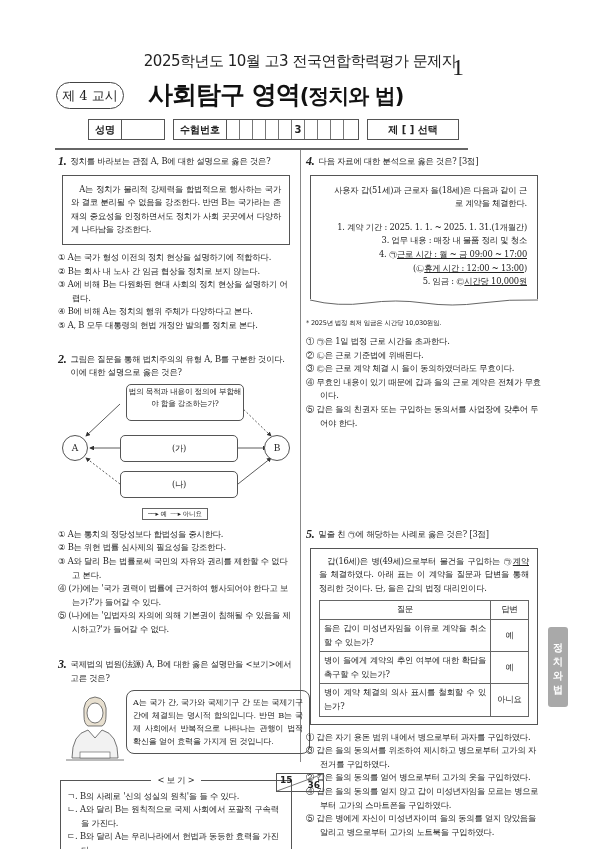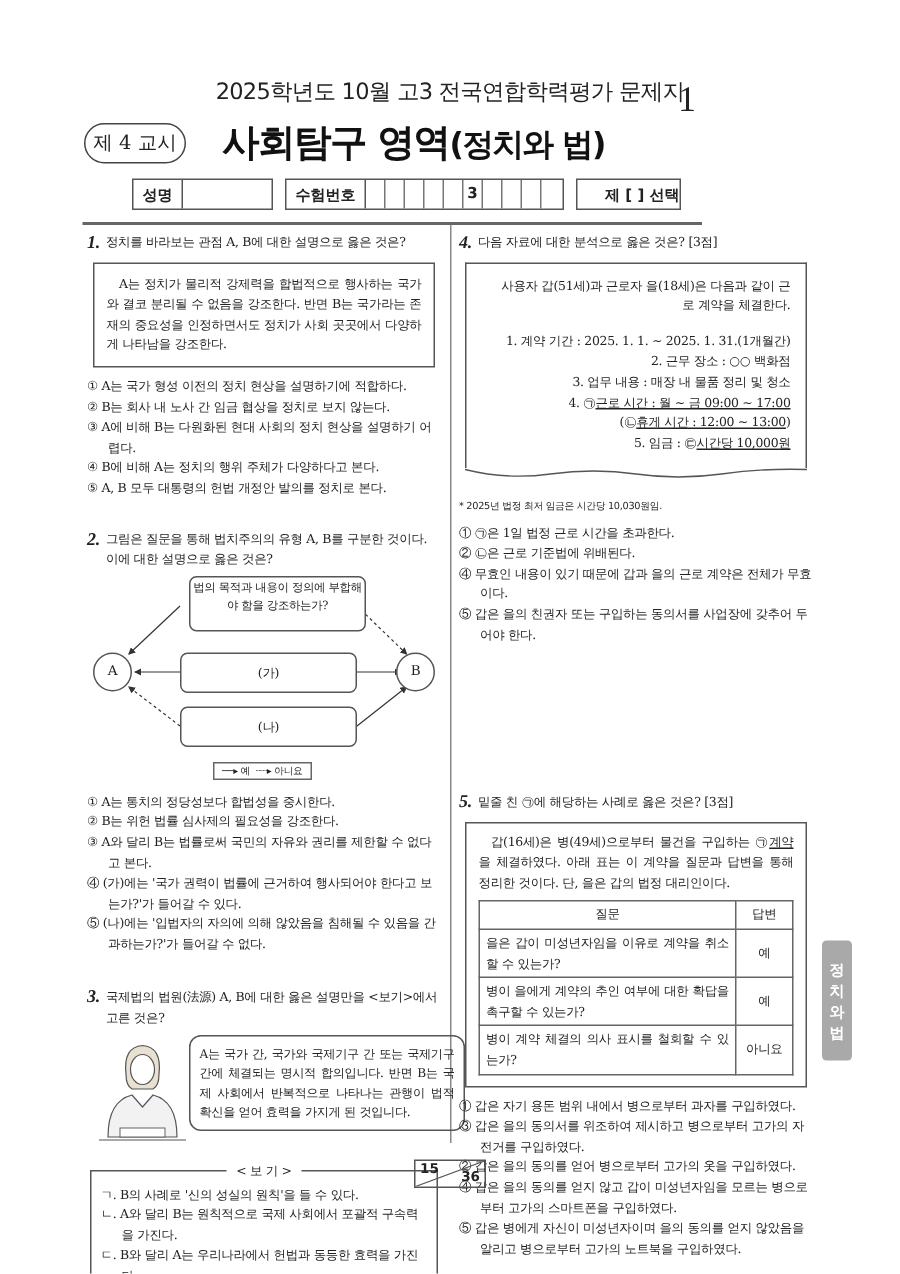--- a/index.html
+++ b/index.html
@@ -72,37 +72,37 @@
 <body>
 
 <div class="exam-title">2025학년도 10월 고3 전국연합학력평가 문제지</div>
 <div class="page-num">1</div>
 <div class="period-badge">제 4 교시</div>
 <div class="subject-title">
   <span>사회탐구 영역</span><span class="sub">(정치와 법)</span>
 </div>
 
 <div class="info-row">
-  <div class="info-box" style="width:94px">
+  <div class="info-box" style="width:77px">
     <div class="info-label">성명</div>
   </div>
   <div class="info-box" style="width:186px;margin-left:8px">
     <div class="info-label" style="width:53px">수험번호</div>
     <div class="cell"></div>
     <div class="cell"></div>
     <div class="cell"></div>
     <div class="cell"></div>
     <div class="cell"></div>
     <div class="cell">3</div>
     <div class="cell"></div>
     <div class="cell"></div>
     <div class="cell"></div>
     <div class="cell"></div>
   </div>
-  <div class="info-box" style="width:70px;margin-left:8px;justify-content:flex-end">
+  <div class="info-box" style="width:92px;margin-left:8px;justify-content:center">
     <span>제 [    ] 선택</span>
   </div>
 </div>
 
 <div class="top-rule"></div>
 <div class="col-divider"></div>
 
 <div class="col col-left">
 
   <div>
@@ -146,21 +146,21 @@
         <span>──▸</span>
         <span>예</span>
         &nbsp;<span>┈┈▸</span>
         <span>아니요</span>
       </div>
     </div>
     <div class="opt">① A는 통치의 정당성보다 합법성을 중시한다.</div>
     <div class="opt">② B는 위헌 법률 심사제의 필요성을 강조한다.</div>
     <div class="opt">③ A와 달리 B는 법률로써 국민의 자유와 권리를 제한할 수 없다고 본다.</div>
     <div class="opt">④ (가)에는 '국가 권력이 법률에 근거하여 행사되어야 한다고 보는가?'가 들어갈 수 있다.</div>
-    <div class="opt">⑤ (나)에는 '입법자의 자의에 의해 않았음을 침해될 수 있음을 간과하는가?'가 들어갈 수 없다.</div>
+    <div class="opt">⑤ (나)에는 '입법자의 자의에 의해 기본권이 침해될 수 있음을 제시하고?'가 들어갈 수 없다.</div>
   </div>
 
   <div style="margin-top:22px">
     <div class="q-head">
       <span class="q-num">3.</span>
       <span class="q-text">국제법의 법원(法源) A, B에 대한 옳은 설명만을 &lt;보기&gt;에서 고른 것은?</span>
     </div>
     <div class="bubble-wrap">
       <svg class="person" viewBox="0 0 58 70">
         <path d="M18,22 Q16,4 29,3 Q42,4 40,22 Q40,30 36,32 L22,32 Q18,30 18,22z" fill="#e8e0d0" stroke="#555" stroke-width="0.8"></path>
@@ -186,38 +186,38 @@
 
   <div>
     <div class="q-head">
       <span class="q-num">4.</span>
       <span class="q-text">다음 자료에 대한 분석으로 옳은 것은? [3점]</span>
     </div>
     <div class="scroll-box">
       <div class="indent">사용자 갑(51세)과 근로자 을(18세)은 다음과 같이 근로 계약을 체결한다.</div>
       <div style="height:10px"></div>
       <div>1. 계약 기간 : 2025. 1. 1. ~ 2025. 1. 31.(1개월간)</div>
-      <div>2. 근무 장소 : ○○ 백화점</div>
       <div>3. 업무 내용 : 매장 내 물품 정리 및 청소</div>
       <div>
         <span>4. ㉠</span><span class="u">근로 시간 : 월 ~ 금 09:00 ~ 17:00</span>
       </div>
       <div style="padding-left:6px">
         <span>(㉡</span><span class="u">휴게 시간 : 12:00 ~ 13:00</span><span>)</span>
       </div>
       <div>
         <span>5. 임금 : ㉢</span><span class="u">시간당 10,000원</span>
       </div>
     </div>
     <svg class="wavy" width="228" height="8" viewBox="0 0 228 8" preserveAspectRatio="none">
       <path d="M0,1 Q28,8 57,4 T114,4 T171,4 T228,1" fill="none" stroke="#555" stroke-width="0.9"></path>
     </svg>
     <div class="note">* 2025년 법정 최저 임금은 시간당 10,030원임.</div>
     <div class="opt">① ㉠은 1일 법정 근로 시간을 초과한다.</div>
     <div class="opt">② ㉡은 근로 기준법에 위배된다.</div>
+    <div class="opt">③ ㉢은 근로 계약 체결 시 을이 동의하였더라도 무효이다.</div>
     <div class="opt">④ 무효인 내용이 있기 때문에 갑과 을의 근로 계약은 전체가 무효이다.</div>
     <div class="opt">⑤ 갑은 을의 친권자 또는 구입하는 동의서를 사업장에 갖추어 두어야 한다.</div>
   </div>
 
   <div style="margin-top:98px">
     <div class="q-head">
       <span class="q-num">5.</span>
       <span class="q-text">밑줄 친 ㉠에 해당하는 사례로 옳은 것은? [3점]</span>
     </div>
     <div class="passage" style="padding:6px 8px 7px 8px">

